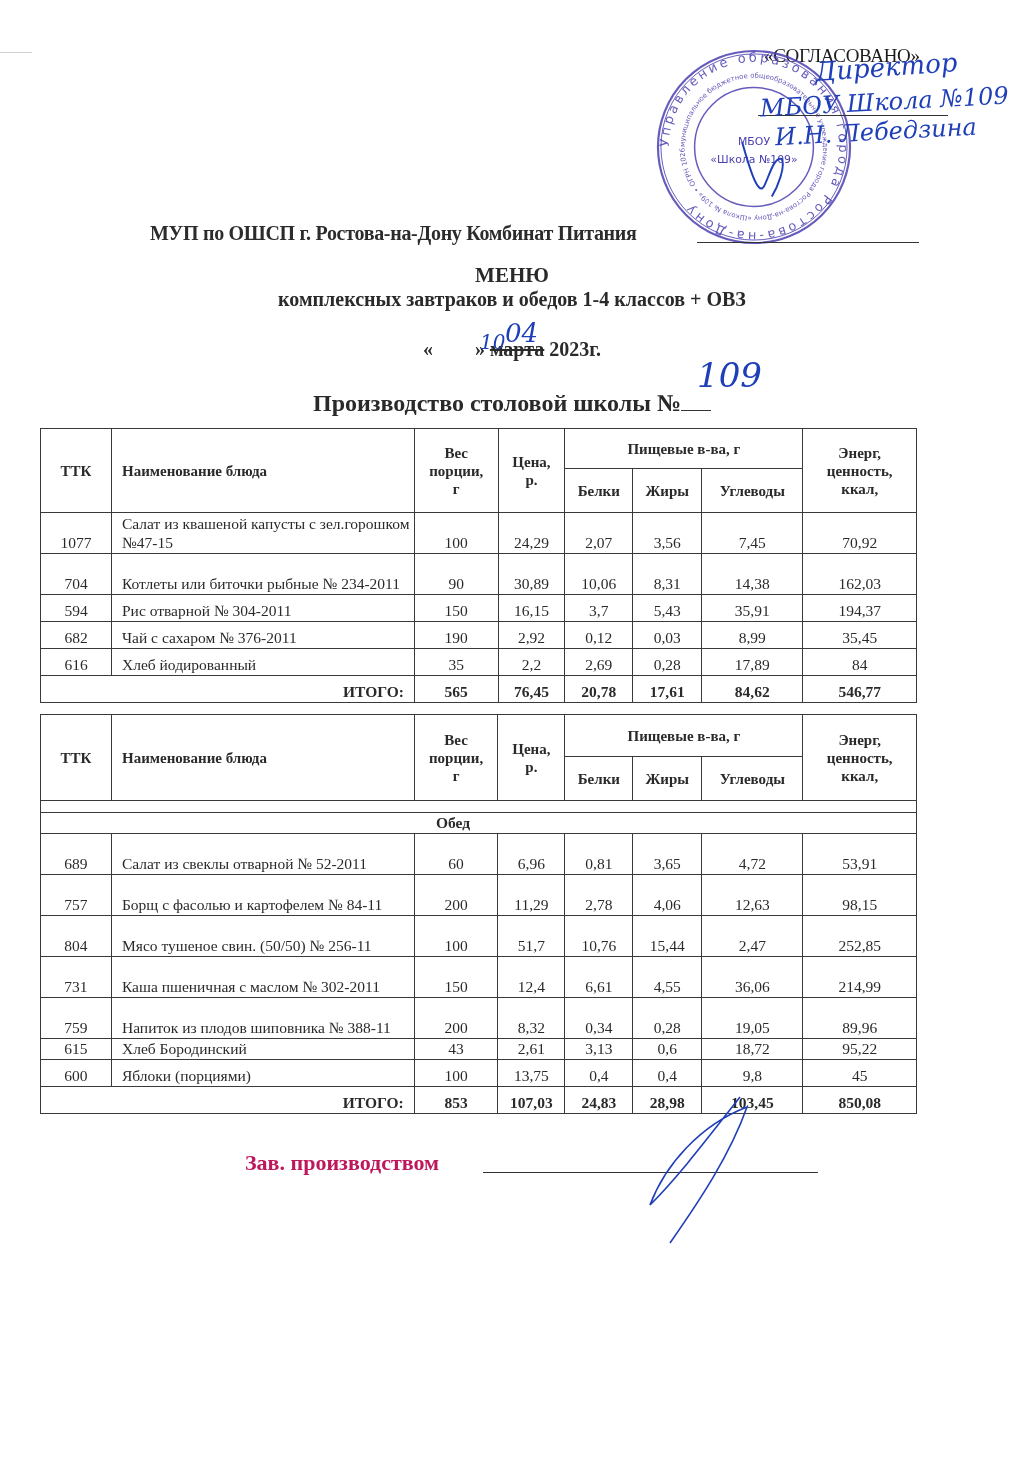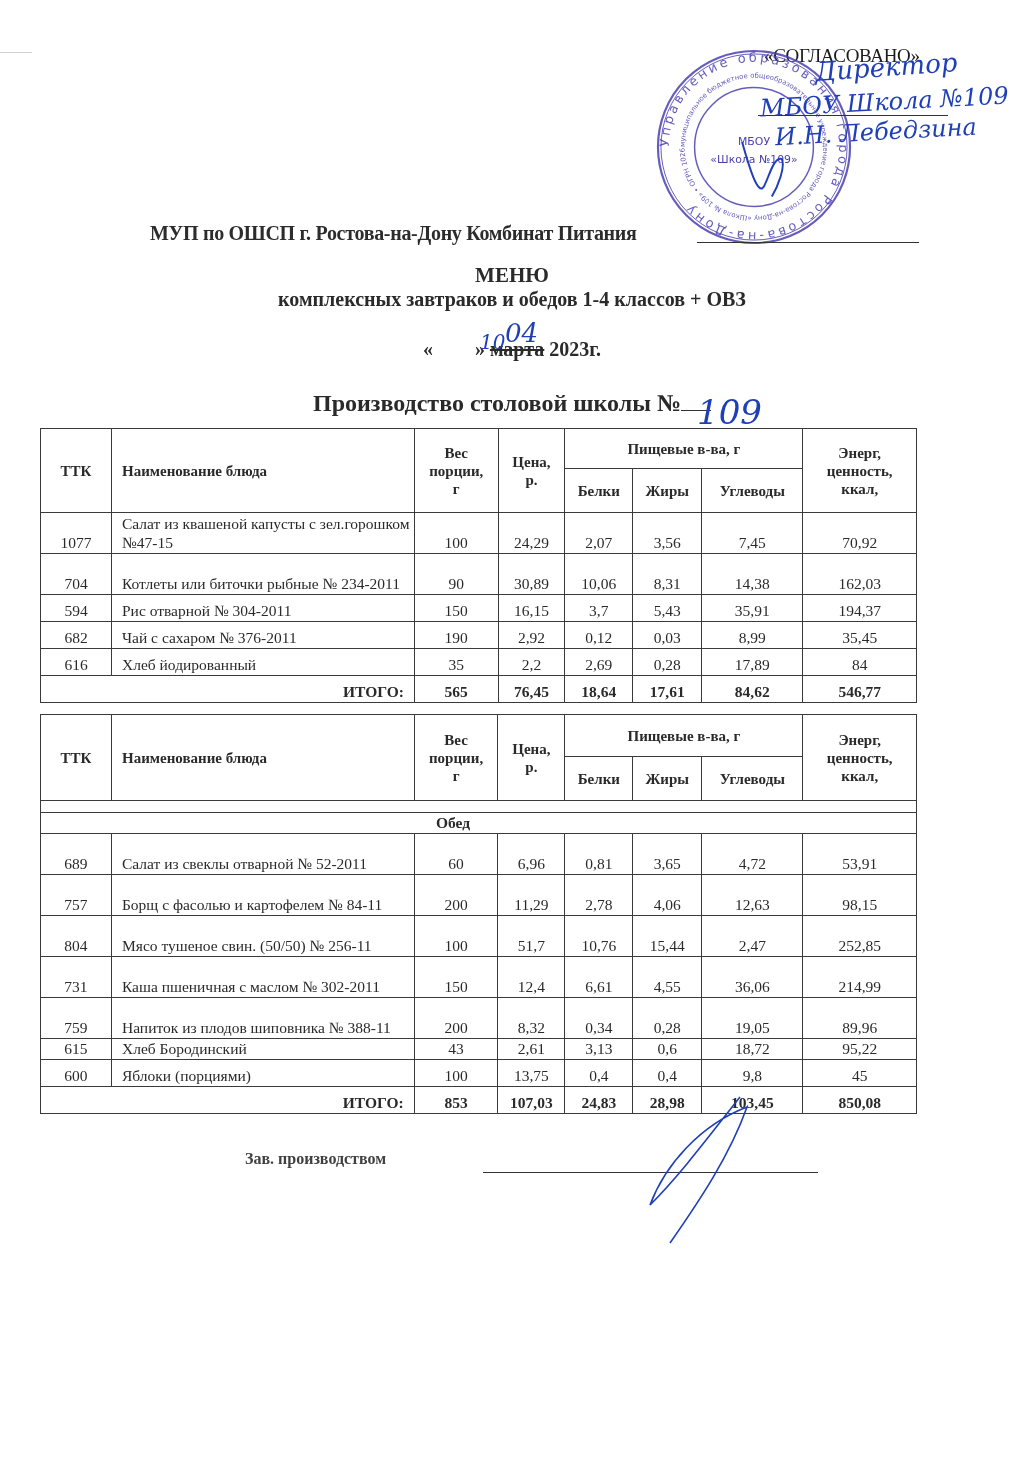--- a/index.html
+++ b/index.html
@@ -25,38 +25,38 @@
   .org-line { left:697px; top:242px; width:222px; border-bottom:1px solid #333; }
 
   .center { left:0; width:1024px; text-align:center; }
   .menu-title { top:263px; font-size:21px; font-weight:bold; }
   .menu-sub { top:288px; font-size:20px; font-weight:bold; }
   .date-line { top:338px; font-size:20px; font-weight:bold; }
   .date-line .strike { text-decoration:line-through; }
   .h-day { left:480px; top:330px; font-size:20px; }
   .h-month { left:505px; top:318px; font-size:26px; }
   .prod { top:390px; font-size:24px; font-weight:bold; }
-  .h-num { left:697px; top:392px; font-size:34px; }
+  .h-num { left:697px; top:355px; font-size:34px; }
 
   
   table.menu { position:absolute; left:40px; border-collapse:collapse; width:877px;
                font-family:"Liberation Serif", serif; font-size:15.5px; color:#2a2a2a; }
   table.menu td, table.menu th { border:1.5px solid #3a3a3a; padding:0 4px; }
   table.menu th { font-weight:bold; text-align:center; font-size:15px; line-height:18px; }
   table.menu th.left { text-align:left; padding-left:10px; }
   table.menu td { vertical-align:bottom; text-align:center; line-height:19px; padding-bottom:1px; }
   table.menu td.name { text-align:left; padding-left:10px; line-height:19px; }
   table.menu tr.total td { font-weight:bold; }
   table.menu td.total-label { text-align:right; padding-right:10px; }
   .c-ttk { width:64px; } .c-name { width:300px; } .c-w { width:76px; } .c-p { width:59px; }
   .c-b { width:60px; } .c-z { width:61px; } .c-u { width:94px; } .c-e { width:107px; }
   .sep-row td { height:18px; border-left:1.5px solid #3a3a3a; border-right:1.5px solid #3a3a3a;margin-top:45px; }
   .section-label { text-align:right !important; font-weight:bold; padding-right:446px !important; vertical-align:bottom; }
 
-  .sign { left:245px; top:1150px; font-size:16px; font-weight:bold; color:#404040; }
+  .sign { left:245px; top:1150px; font-size:22px; font-weight:bold; color:#be185d; }
   .sign-line { left:483px; top:1172px; width:335px; border-bottom:1.5px solid #333; }
   .scribble { left:590px; top:1095px; width:170px; height:150px; }
 </style>
 </head>
 <body>
 
 <div class="abs edge"></div>
 
 <div class="abs approved">«СОГЛАСОВАНО»</div>
 <svg class="abs stamp" viewBox="0 0 200 200">
@@ -164,21 +164,21 @@
         <td>2,2</td>
         <td>2,69</td>
         <td>0,28</td>
         <td>17,89</td>
         <td>84</td>
       </tr>
       <tr class="total" style="height: 27px;">
         <td colspan="2" class="total-label">ИТОГО:</td>
         <td>565</td>
         <td>76,45</td>
-        <td>18,64</td>
+        <td>20,78</td>
         <td>17,61</td>
         <td>84,62</td>
         <td>546,77</td>
       </tr>
     </tbody>
 </table>
 
 <table class="menu" style="top:714px;">
   <tbody>
     <tr class="sep-row">

